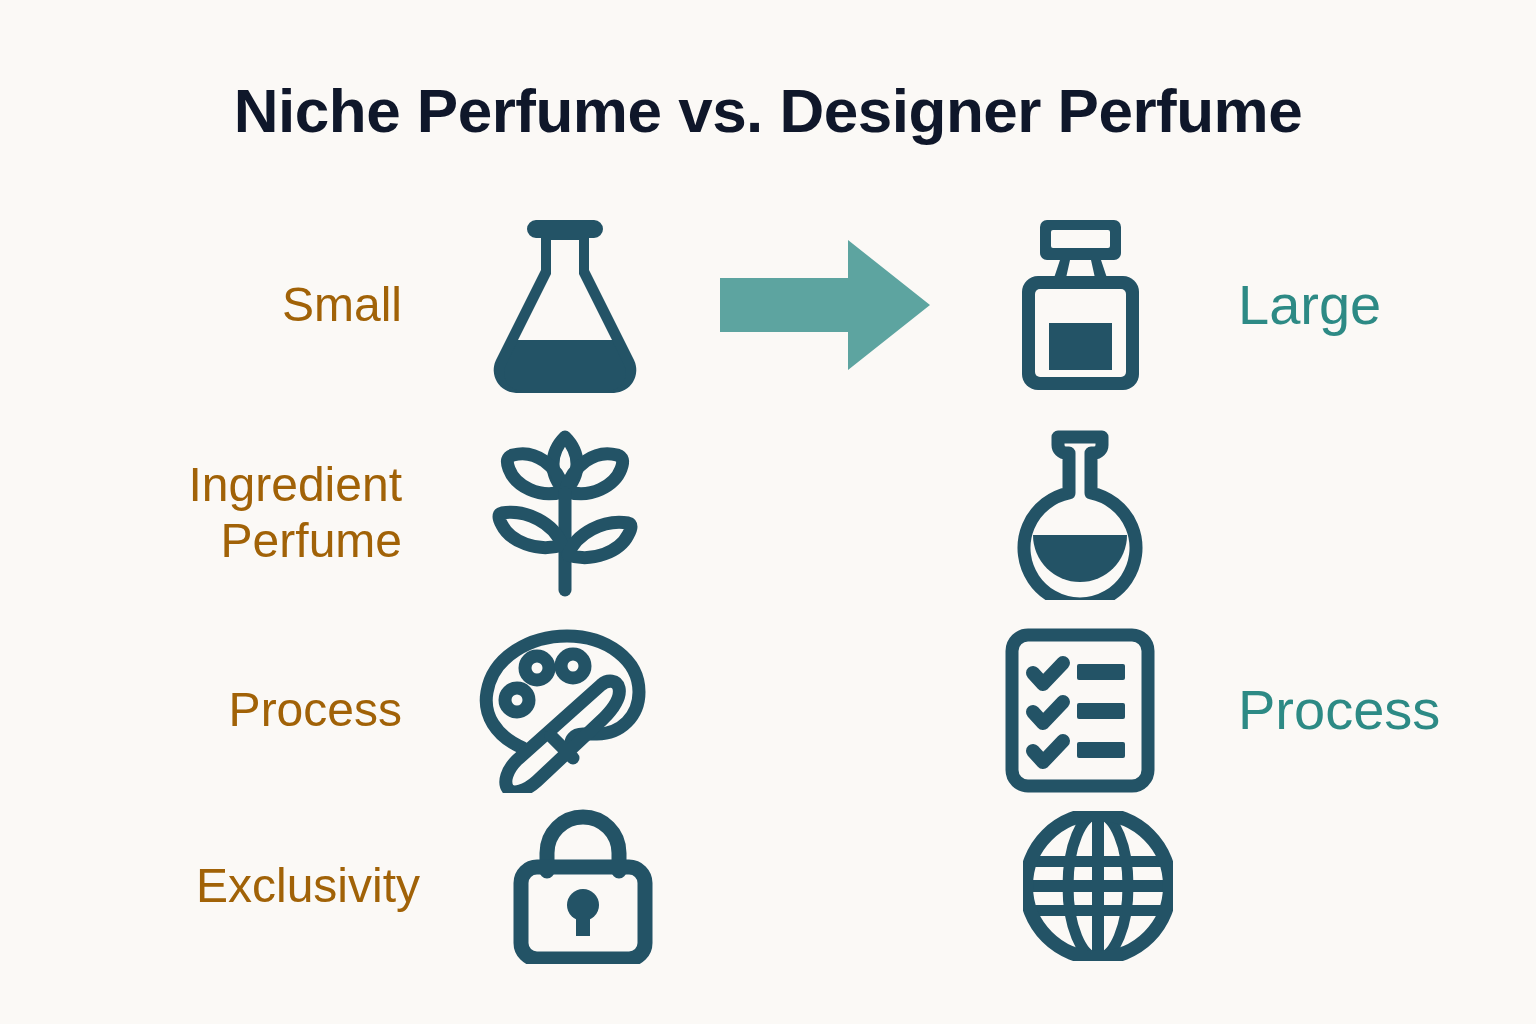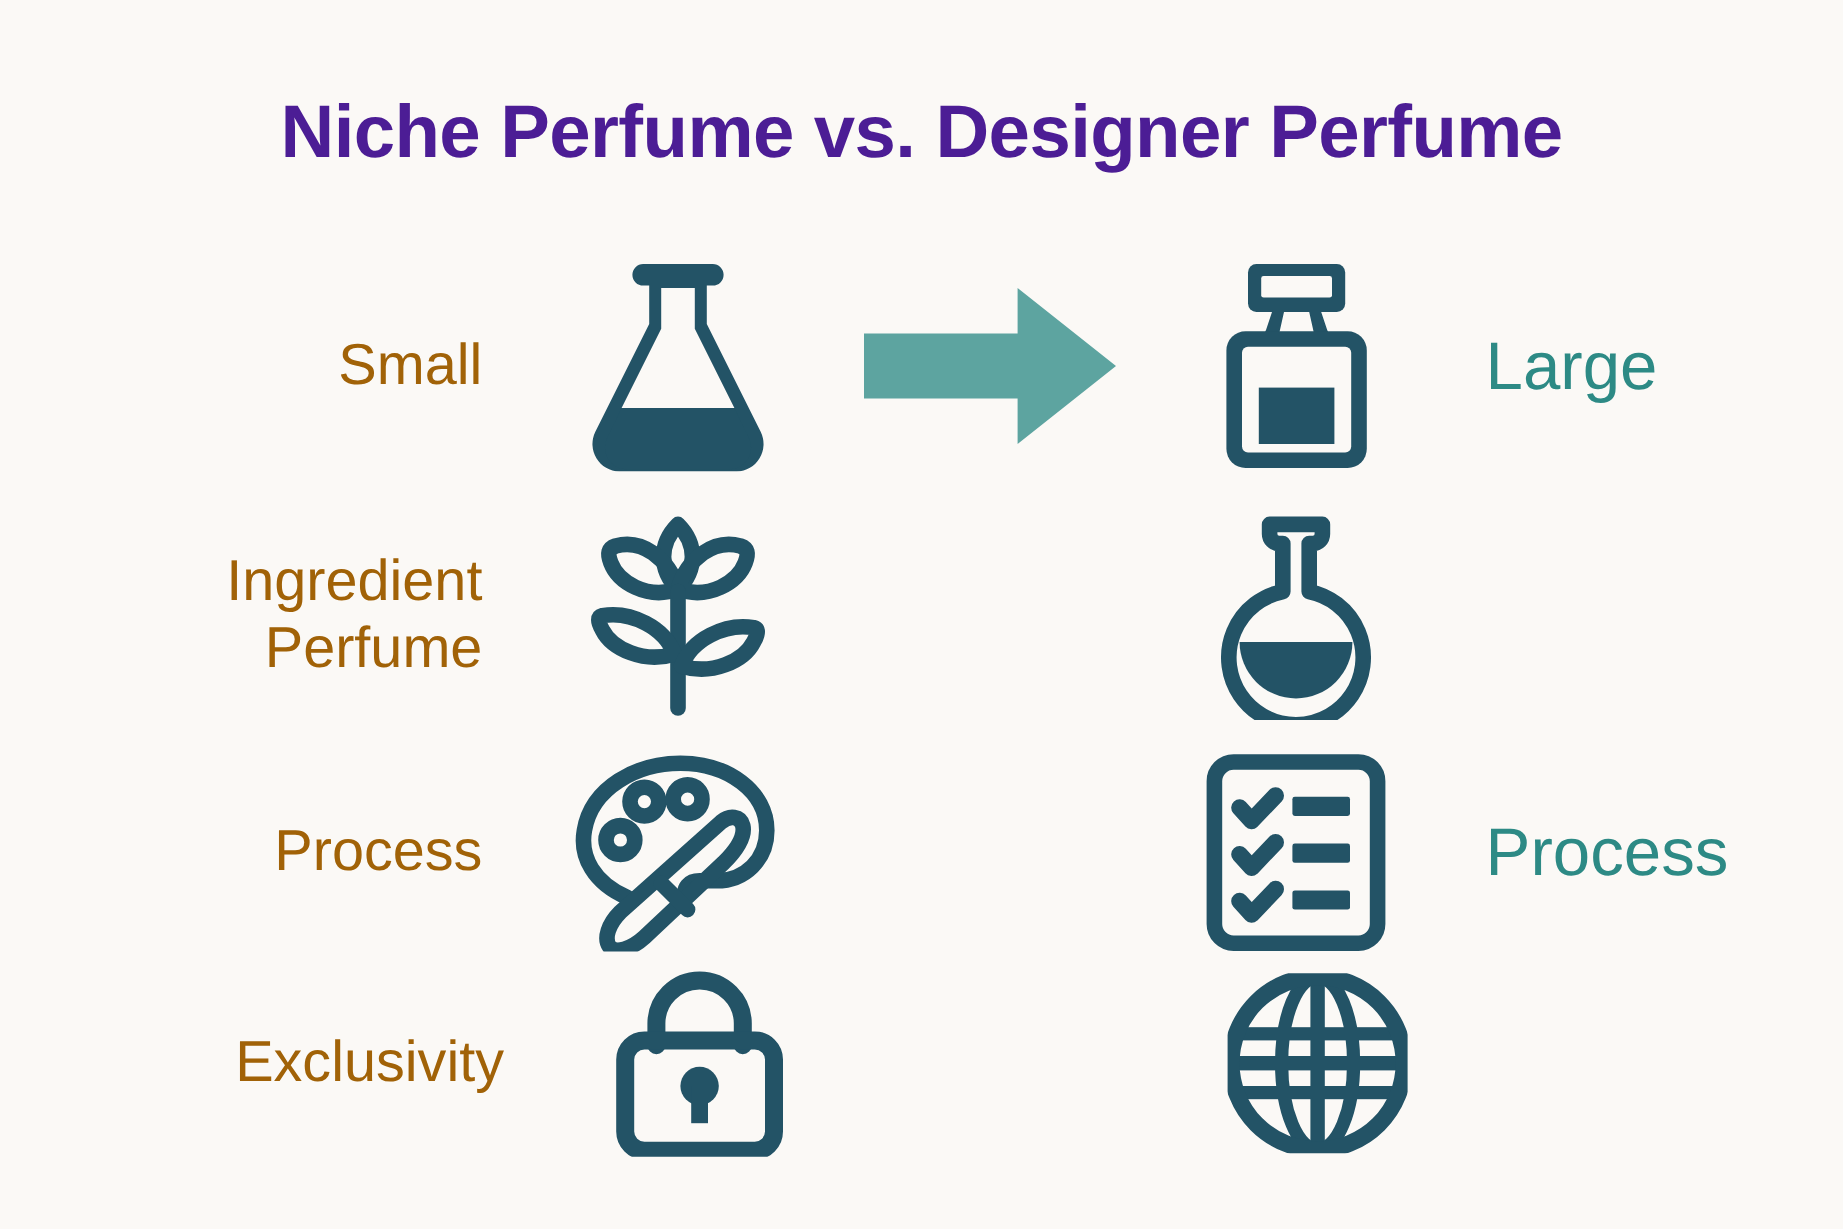--- a/index.html
+++ b/index.html
@@ -22,21 +22,21 @@
 
   
   .title {
     position: absolute;
     top: 78px;
     left: 0;
     width: 1536px;
     text-align: center;
     font-size: 62px;
     font-weight: bold;
-    color: #4c1d95;
+    color: #0f172a;
     letter-spacing: -0.5px;
     line-height: 1.05;
     white-space: nowrap;
   }
 
   
   .row {
     position: absolute;
     left: 0;
     width: 1536px;

